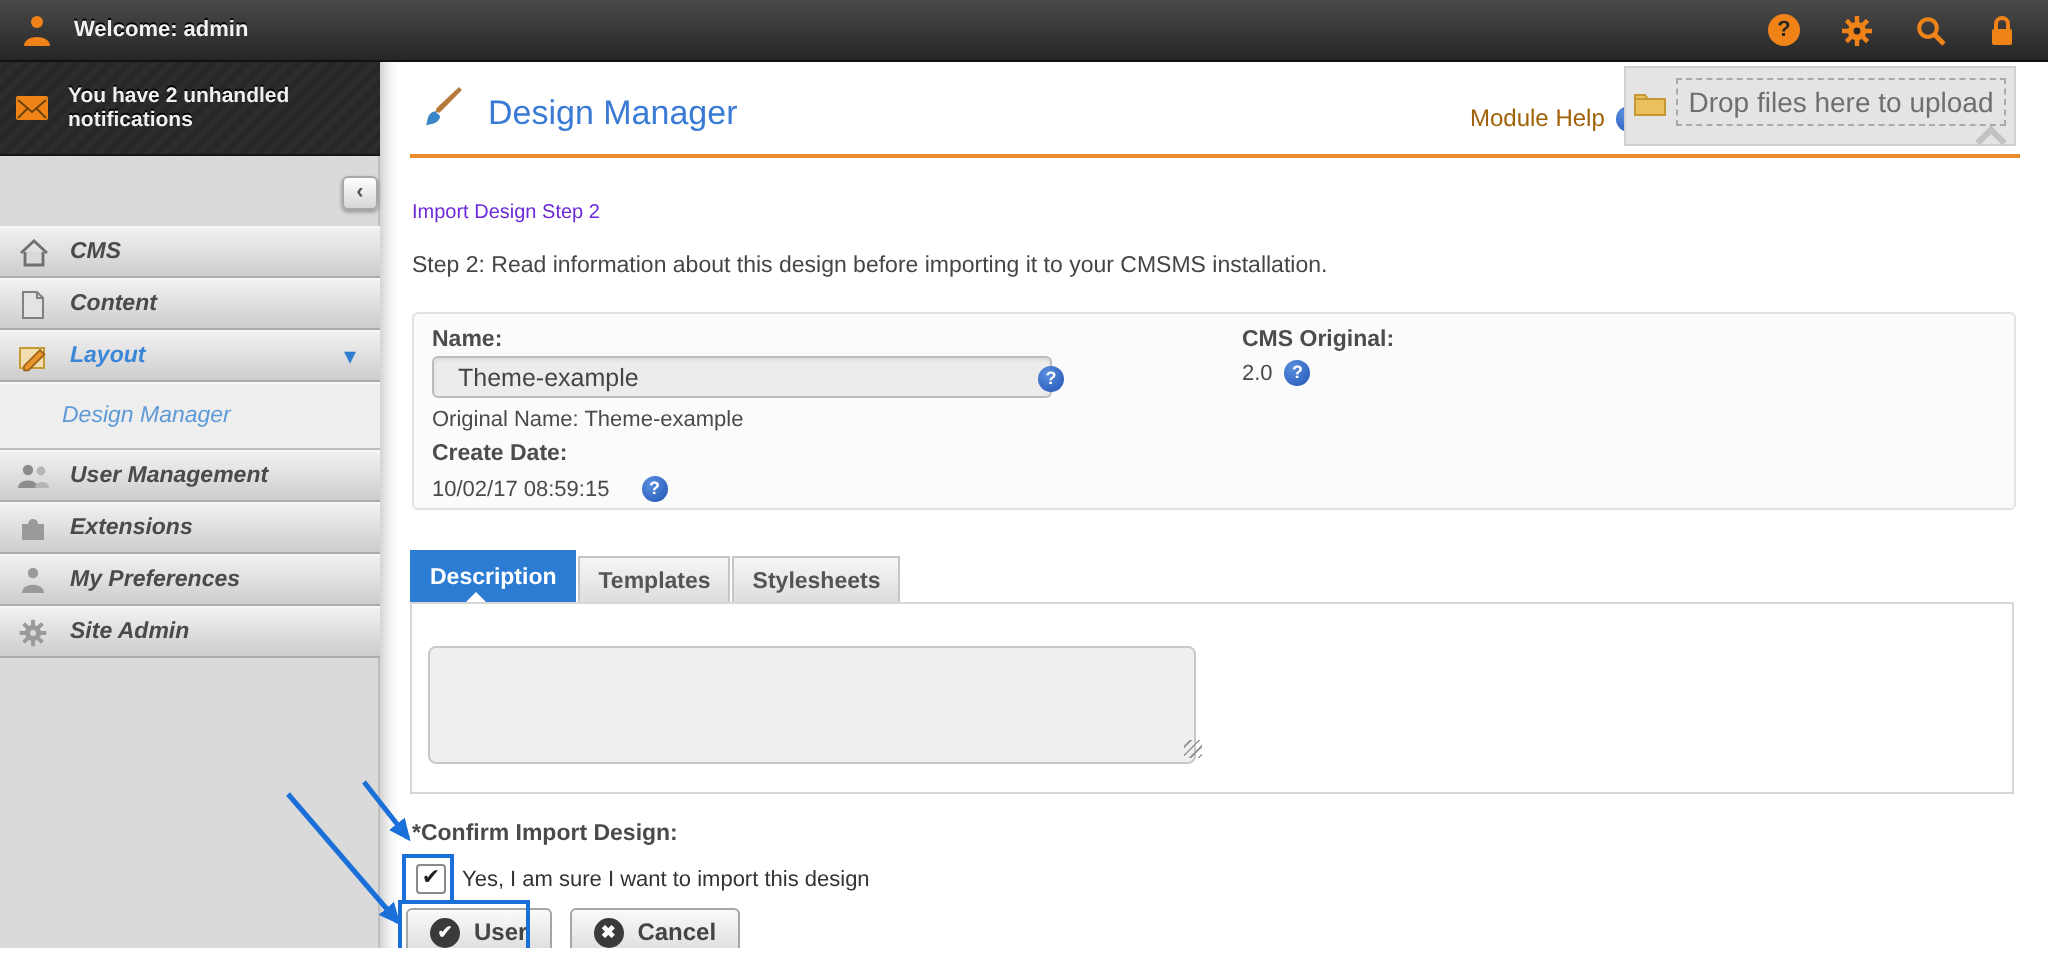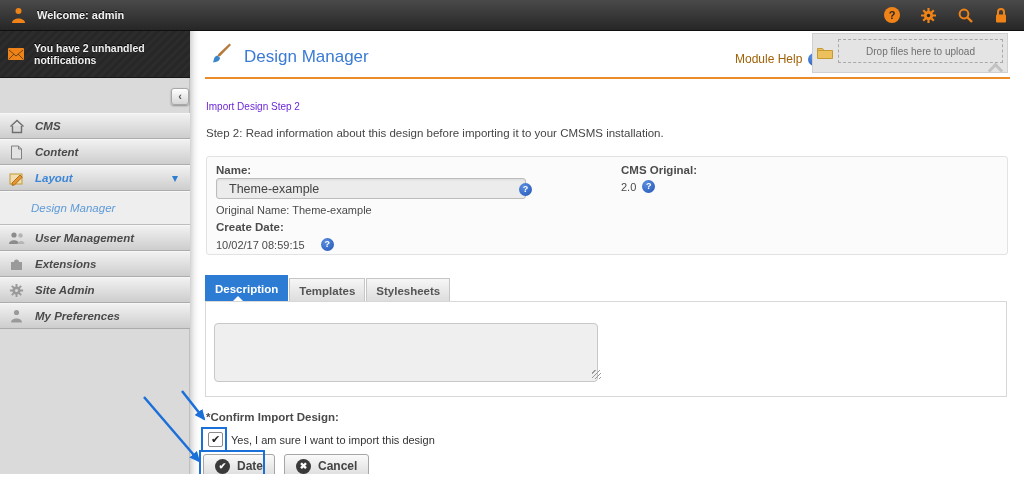--- a/index.html
+++ b/index.html
@@ -50,21 +50,21 @@
   .m-title .ttl{color:#3a7bd5;font-size:17px;cursor:pointer;}
   .module-help{position:absolute;left:545px;top:22px;display:flex;align-items:center;gap:6px;cursor:pointer;}
   .module-help .mh{color:#a16207;font-size:12px;}
   .help-dot{display:inline-block;width:13px;height:13px;border-radius:50%;
     background:radial-gradient(circle at 35% 30%,#5a8fe0,#2254b4);color:#fff;font-size:9px;
     font-weight:bold;text-align:center;line-height:13px;cursor:pointer;flex:0 0 auto;}
   .dropzone{position:absolute;right:16px;top:3px;width:194px;height:38px;background:#e4e4e4;
     border:1px solid #d0d0d0;cursor:pointer;}
   .dz-inner{position:absolute;left:25px;right:4px;top:5px;bottom:9px;border:1px dashed #a9a9a9;
     display:flex;align-items:center;justify-content:center;}
-  .dz-text{font-size:10px;color:#6f6f6f;}
+  .dz-text{font-size:14px;color:#6f6f6f;}
   .dz-folder{position:absolute;left:4px;top:11px;}
   .dz-chev{position:absolute;right:6px;bottom:-4px;width:8px;height:8px;border-left:3px solid #c2c2c2;
     border-top:3px solid #c2c2c2;transform:rotate(45deg);}
   .rule{position:absolute;left:15px;right:14px;top:47px;height:2px;background:#ec8b2a;}
 
   .heading{position:absolute;left:16px;top:71px;font-size:10px;font-weight:normal;color:#6d28d9;}
   .step-text{position:absolute;left:16px;top:97px;font-size:11.5px;color:#454545;}
 
   .fieldset{position:absolute;left:16px;top:126px;width:800px;height:97px;background:#fbfbfb;
     border:1px solid #e2e2e2;border-radius:3px;}
@@ -222,38 +222,38 @@
       <div class="mi">
         <span class="ic">
           <svg width="15" height="14" viewBox="0 0 15 14">
               <path d="M2 5h3a2.2 2.2 0 1 1 5 0h3v8H2z" fill="#9a9a9a"></path>
             </svg>
         </span>
         <span class="lbl">Extensions</span>
       </div>
       <div class="mi">
         <span class="ic">
+          <svg width="13" height="14" viewBox="0 0 13 14">
+              <circle cx="6.5" cy="3.5" r="2.6" fill="#9a9a9a"></circle>
+              <path d="M1 13.5c0-5.5 11-5.5 11 0z" fill="#9a9a9a"></path>
+            </svg>
+        </span>
+        <span class="lbl">My Preferences</span>
+      </div>
+      <div class="mi">
+        <span class="ic">
           <svg width="15" height="15" viewBox="0 0 17 17">
               <g stroke="#9a9a9a" stroke-width="2.2">
                 <path d="M8.5 1v15M1 8.5h15M3.2 3.2l10.6 10.6M13.8 3.2L3.2 13.8"></path>
               </g>
               <circle cx="8.5" cy="8.5" r="4.6" fill="#9a9a9a"></circle>
               <circle cx="8.5" cy="8.5" r="1.7" fill="#dadada"></circle>
             </svg>
         </span>
         <span class="lbl">Site Admin</span>
-      </div>
-      <div class="mi">
-        <span class="ic">
-          <svg width="13" height="14" viewBox="0 0 13 14">
-              <circle cx="6.5" cy="3.5" r="2.6" fill="#9a9a9a"></circle>
-              <path d="M1 13.5c0-5.5 11-5.5 11 0z" fill="#9a9a9a"></path>
-            </svg>
-        </span>
-        <span class="lbl">My Preferences</span>
       </div>
     </div>
   </div>
 
   <div class="main">
     <div class="m-title">
       <span>
         <svg width="22" height="25" viewBox="0 0 22 25">
             <path d="M19.5 1.5L21 3 9.8 14.4l-2.1-.4.6-2z" fill="#b57b3e"></path>
             <path d="M7.6 13.6c-2.4.5-3.4 2-3.9 4.4l-.6 2.6 2.6-.6c2.4-.5 3.9-1.5 4.4-3.9z" fill="#3a86c8"></path>
@@ -311,21 +311,21 @@
     </div>
 
     <div class="confirm-label">*Confirm Import Design:</div>
     <div class="check-row">
       <span class="cb">✔</span>
       <span class="cb-label">Yes, I am sure I want to import this design</span>
     </div>
     <div class="btn-row">
       <button class="btn">
         <span class="btn-ico">✔</span>
-        <span>Date</span>
+        <span>User</span>
       </button>
       <button class="btn">
         <span class="btn-ico">✖</span>
         <span>Cancel</span>
       </button>
     </div>
   </div>
 
   <div class="footer">
     <div class="foot-links">

